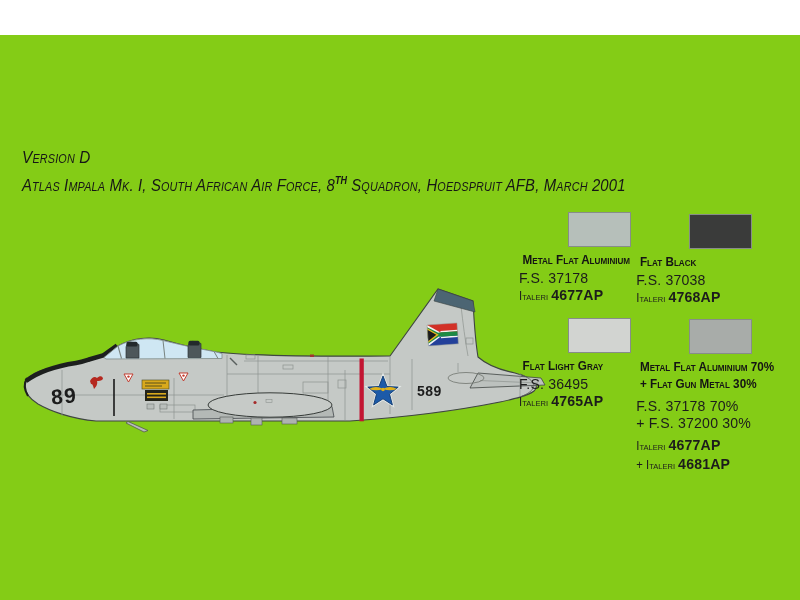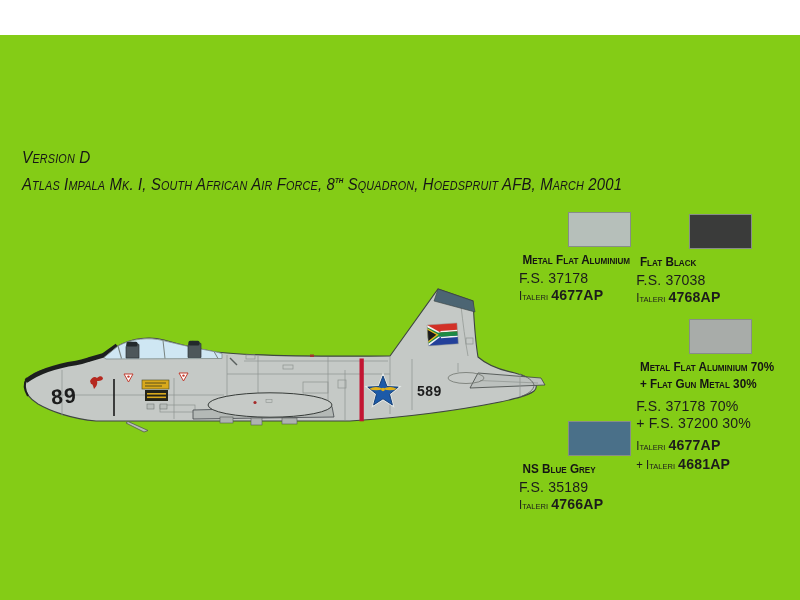--- a/index.html
+++ b/index.html
@@ -4,21 +4,21 @@
 <style>
   html,body{margin:0;padding:0;background:#fff;}
   .page{position:relative;width:800px;height:600px;background:#84cc16;overflow:hidden;
         font-family:"Liberation Sans",sans-serif;color:#1a1a1a;margin-top:35px;}
   
   .hdr{position:absolute;left:22px;top:112px;}
   .hdr-line{font-style:italic;font-variant:small-caps;white-space:nowrap;color:#161616;
             transform:scaleX(.9);transform-origin:0 50%;}
   .hdr-title{font-size:17px;line-height:22px;letter-spacing:.2px;}
   .hdr-sub{font-size:16.5px;line-height:21px;letter-spacing:.2px;}
-  .ord{font-size:10px;vertical-align:super;letter-spacing:0;font-weight:bold;}
+  .ord{font-size:14px;vertical-align:super;letter-spacing:0;font-weight:bold;}
   
   .aircraft{position:absolute;left:14px;top:243px;width:534px;height:170px;}
   
   .sw-block{position:absolute;text-align:left;}
   .swatch{width:63px;height:35px;margin:0 auto;border:1px solid #878d88;box-sizing:border-box;}
   .sw-name{margin-top:5px;font-weight:bold;font-variant:small-caps;font-size:13px;line-height:16.5px;
            transform:scaleX(.9);transform-origin:50% 50%;white-space:nowrap;color:#141414;}
   .sw-name.cont{margin-top:0;}
   .sw-fs{font-size:15px;line-height:17px;letter-spacing:.2px;color:#1c1c1c;
          transform:scaleX(.94);transform-origin:50% 50%;white-space:nowrap;}
@@ -159,33 +159,33 @@
     <div class="sw-it"><span>Italeri</span> <b>4677AP</b></div>
   </div>
 
   <div class="sw-block" style="left:631px;top:179px;width:178px">
     <div class="swatch" style="background: rgb(58, 59, 58);"></div>
     <div class="sw-name">Flat Black</div>
     <div class="sw-fs">F.S. 37038</div>
     <div class="sw-it"><span>Italeri</span> <b>4768AP</b></div>
   </div>
 
+  <div class="sw-block" style="left:514px;top:283px;width:170px">
+    <div class="swatch" style="background: rgb(210, 212, 209);"></div>
+    <div class="sw-name">Flat Light Gray</div>
+    <div class="sw-fs">F.S. 36495</div>
+    <div class="sw-it"><span>Italeri</span> <b>4765AP</b></div>
+  </div>
 
   <div class="sw-block" style="left:631px;top:284px;width:178px">
     <div class="swatch" style="background: rgb(168, 172, 169);"></div>
     <div class="sw-name">Metal Flat Aluminium 70%</div>
     <div class="sw-name cont">+ Flat Gun Metal 30%</div>
     <div class="gap"></div>
     <div class="sw-fs">F.S. 37178 70%</div>
     <div class="sw-fs">+ F.S. 37200 30%</div>
     <div class="gap"></div>
     <div class="sw-it"><span>Italeri</span> <b>4677AP</b></div>
     <div class="sw-it"><span>+ Italeri</span> <b>4681AP</b></div>
   </div>
 
-  <div class="sw-block" style="left:514px;top:386px;width:170px">
-    <div class="swatch" style="background: rgb(74, 112, 137);"></div>
-    <div class="sw-name">NS Blue Grey</div>
-    <div class="sw-fs">F.S. 35189</div>
-    <div class="sw-it"><span>Italeri</span> <b>4766AP</b></div>
-  </div>
 
 </div>
 
 </body></html>

